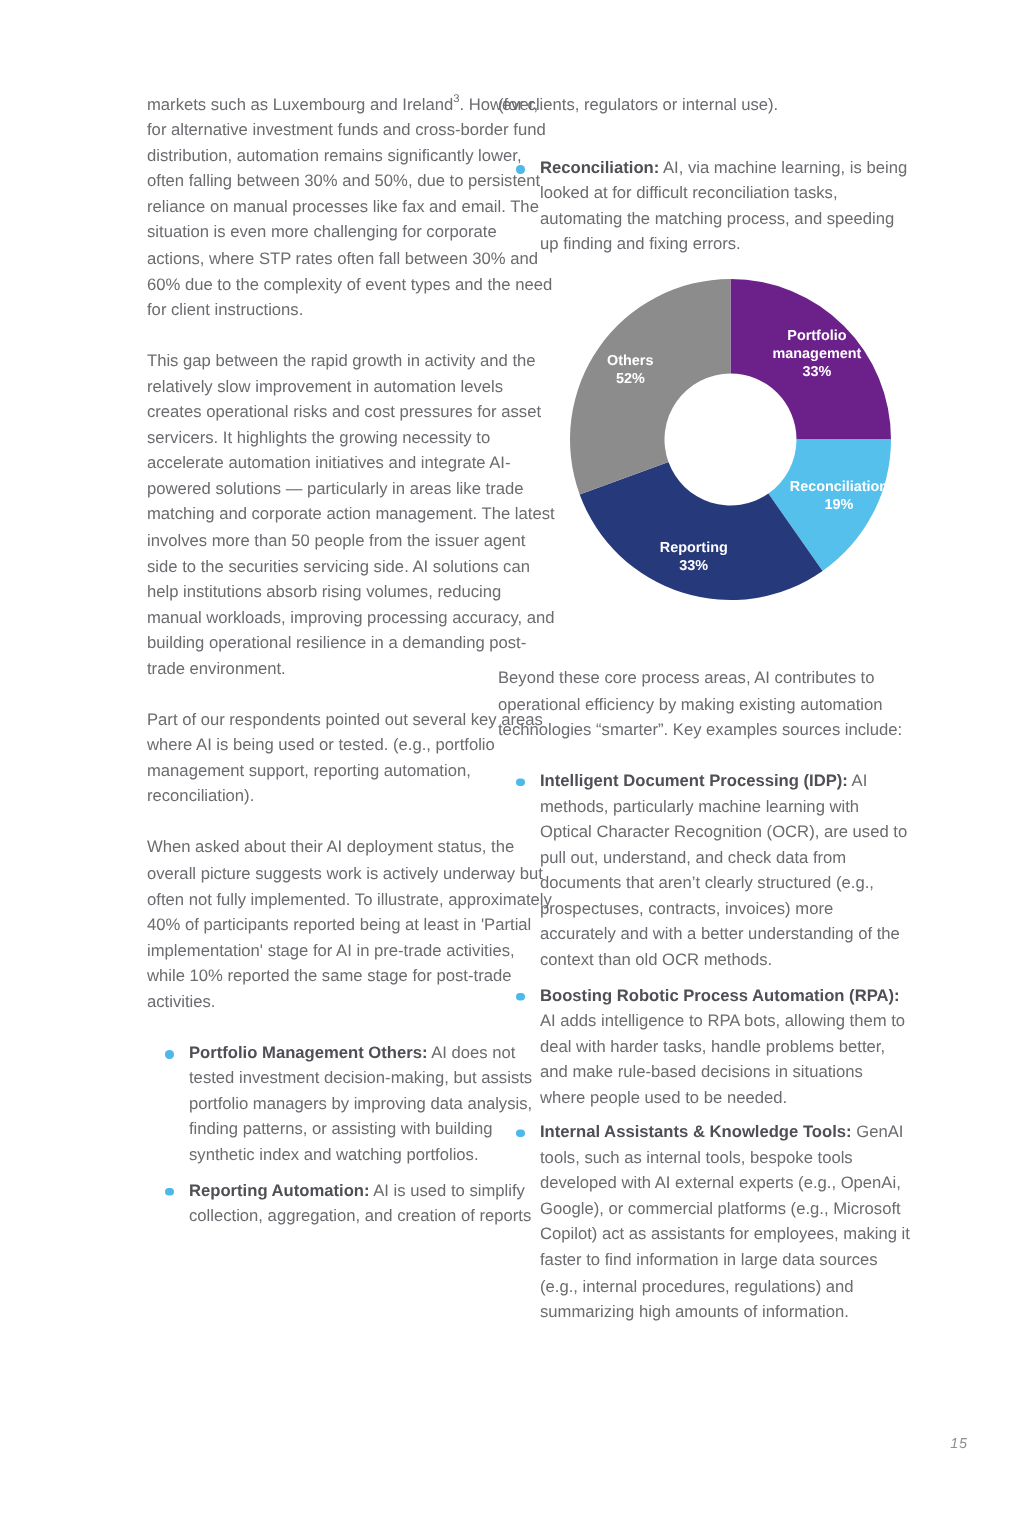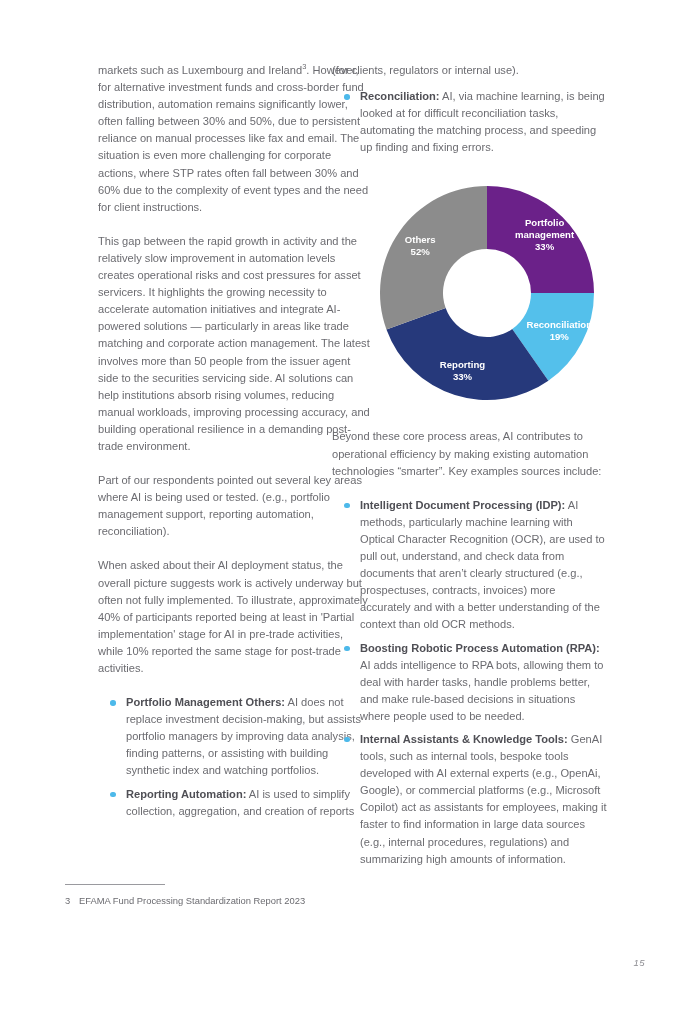--- a/index.html
+++ b/index.html
@@ -131,34 +131,34 @@
     <p class="para">This gap between the rapid growth in activity and the relatively slow improvement in automation levels creates operational risks and cost pressures for asset servicers. It highlights the growing necessity to accelerate automation initiatives and integrate AI-powered solutions — particularly in areas like trade matching and corporate action management. The latest involves more than 50 people from the issuer agent side to the securities servicing side. AI solutions can help institutions absorb rising volumes, reducing manual workloads, improving processing accuracy, and building operational resilience in a demanding post-trade environment.</p>
 
     <p class="para">Part of our respondents pointed out several key areas where AI is being used or tested. (e.g., portfolio management support, reporting automation, reconciliation).</p>
 
     <p class="para">When asked about their AI deployment status, the overall picture suggests work is actively underway but often not fully implemented. To illustrate, approximately 40% of participants reported being at least in 'Partial implementation' stage for AI in pre-trade activities, while 10% reported the same stage for post-trade activities.</p>
 
 
     <ul class="bullets">
       <li>
         <span class="dot"></span>
-        <span class="lead">Portfolio Management Others:</span><span> AI does not replace investment decision-making, but assists portfolio managers by improving data analysis, finding patterns, or assisting with building synthetic index and watching portfolios.</span>
+        <span class="lead">Portfolio Management Others:</span><span> AI does not tested investment decision-making, but assists portfolio managers by improving data analysis, finding patterns, or assisting with building synthetic index and watching portfolios.</span>
       </li>
       <li>
         <span class="dot"></span>
         <span class="lead">Reporting Automation:</span><span> AI is used to simplify collection, aggregation, and creation of reports</span>
       </li>
     </ul>
   </div>
 
   <div class="col col-right">
 
     <p class="para tight">(for clients, regulators or internal use).</p>
 
-    <ul class="bullets" style="margin-top:9px;">
+    <ul class="bullets" style="margin-top:25px;">
       <li>
         <span class="dot"></span>
         <span class="lead">Reconciliation:</span><span> AI, via machine learning, is being looked at for difficult reconciliation tasks, automating the matching process, and speeding up finding and fixing errors.</span>
       </li>
     </ul>
 
     <div style="height:272px"></div>
 
     <p class="para">Beyond these core process areas, AI contributes to operational efficiency by making existing automation technologies “smarter”. Key examples sources include:</p>
 
@@ -188,22 +188,16 @@
         </g>
       <g id="donut-labels">
           <text x="172.6" y="45.4" text-anchor="middle" dominant-baseline="middle" class="slice-label" fill="#FFFFFF"><tspan x="172.6" dy="0">Portfolio</tspan><tspan x="172.6" dy="12">management</tspan><tspan x="172.6" dy="12">33%</tspan></text>
           <text x="187.3" y="146.6" text-anchor="middle" dominant-baseline="middle" class="slice-label" fill="#FFFFFF"><tspan x="187.3" dy="0">Reconciliation</tspan><tspan x="187.3" dy="12">19%</tspan></text>
           <text x="90.5" y="186.7" text-anchor="middle" dominant-baseline="middle" class="slice-label" fill="#FFFFFF"><tspan x="90.5" dy="0">Reporting</tspan><tspan x="90.5" dy="12">33%</tspan></text>
           <text x="48.2" y="62.3" text-anchor="middle" dominant-baseline="middle" class="slice-label" fill="#FFFFFF"><tspan x="48.2" dy="0">Others</tspan><tspan x="48.2" dy="12">52%</tspan></text>
         </g>
     </svg>
   </div>
 
-  <div class="footnote">
-    <div class="rule"></div>
-    <div class="fn-row">
-      <span class="fn-num">3</span><span>EFAMA Fund Processing Standardization Report 2023</span>
-    </div>
-  </div>
 
   <div class="page-number">15</div>
 
 </div>
 
 </body></html>

